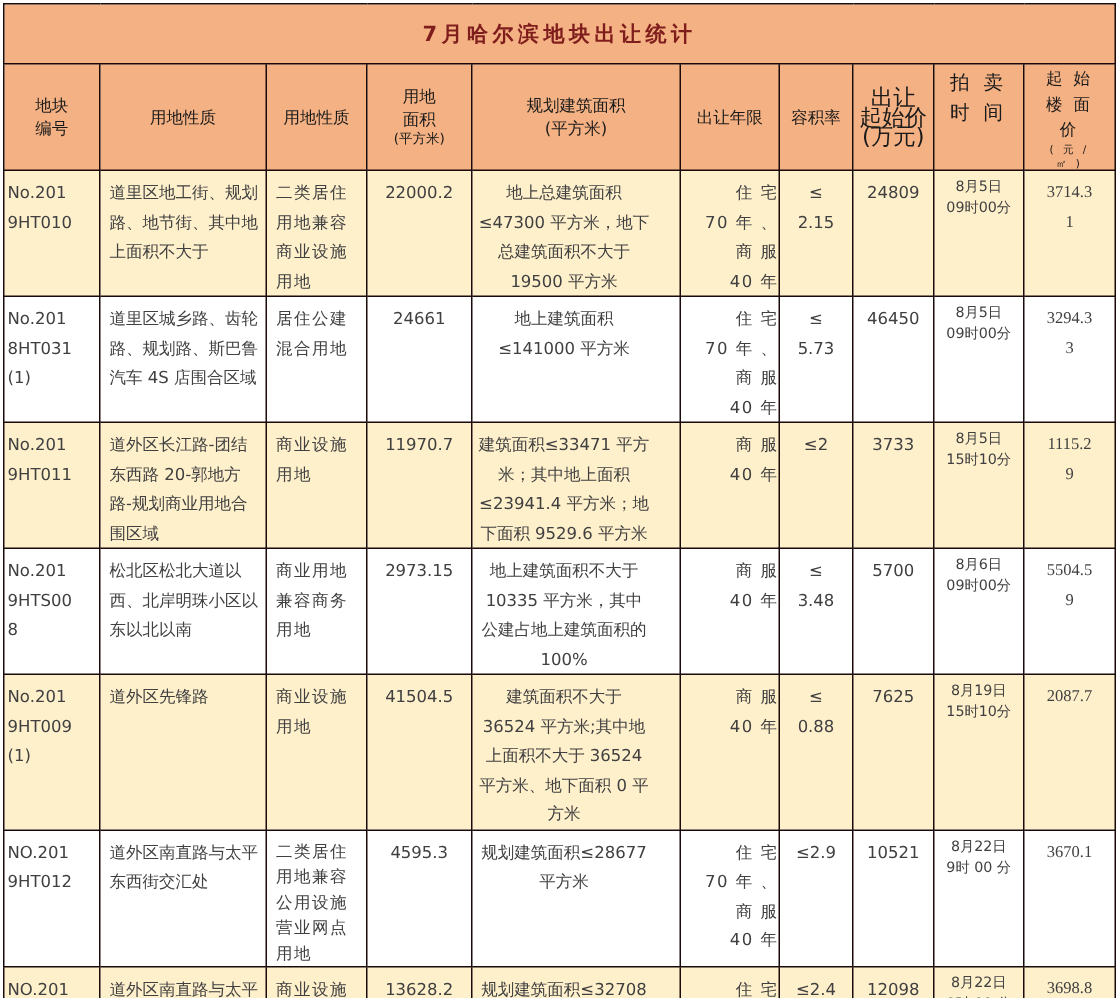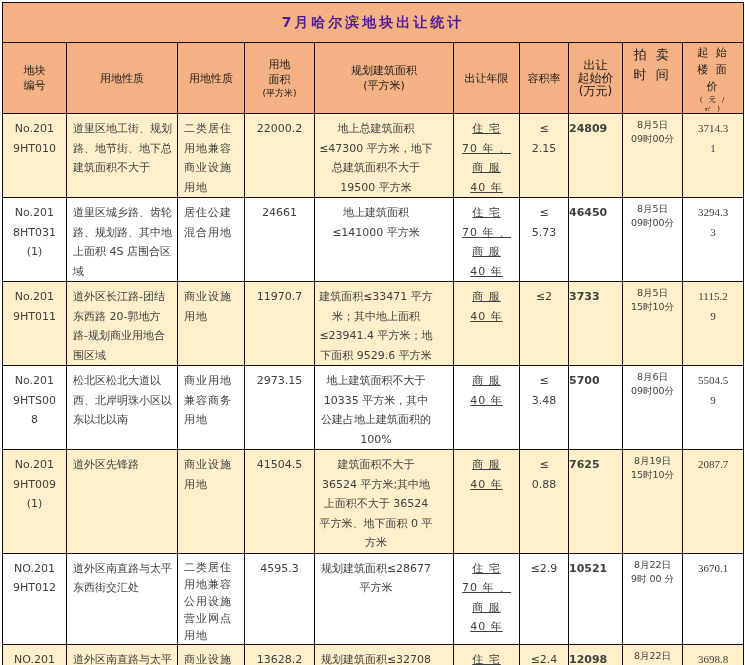--- a/index.html
+++ b/index.html
@@ -1,35 +1,35 @@
 <!DOCTYPE html>
 <html><head>
 <meta charset="utf-8">
 <style>
   html, body { margin:0; padding:0; background:#ffffff; }
   body { width:745px; height:665px; overflow:hidden; font-family:"DejaVu Sans", "Liberation Sans", sans-serif; color:#333; }
   .wrap { position:absolute; left:2px; top:2px; }
   table { border-collapse:collapse; table-layout:fixed; width:741px; }
   td, th { border:1px solid #1a0a0a; padding:0; vertical-align:top; font-weight:normal; }
-  .title-cell { background:#f4b183; height:39px; text-align:center; vertical-align:middle; color:#4c1d95; font-size:14px; font-weight:bold; letter-spacing:3px; }
+  .title-cell { background:#f4b183; height:39px; text-align:center; vertical-align:middle; color:#7f1d1d; font-size:14px; font-weight:bold; letter-spacing:3px; }
   .head th { background:#f4b183; height:66px; vertical-align:middle; text-align:center; color:#1a1a1a; font-size:11px; line-height:15px; }
-  .head th.small { font-size:12px; line-height:13px; }
+  .head th.small { font-size:15px; line-height:13px; }
   .head th.big { font-size:13px; line-height:20px; letter-spacing:3px;font-family:Liberation Serif, serif; }
   .head th .sub { display:block; font-size:9px; line-height:12px; }
   tr.alt td { background:#fff0cc; }
   tr.plain td { background:#ffffff; }
   td { font-size:11px; line-height:19.5px; padding-top:5px; color:#404040; }
-  td.c-id { text-align:center; padding-left:2px; padding-right:2px;margin-left:16px; }
+  td.c-id { padding-left:2px; padding-right:2px;margin-left:16px; }
   td.c-loc { padding-left:6px; padding-right:4px; }
   td.c-use { padding-left:6px; padding-right:4px; letter-spacing:1px; }
   td.c-area { text-align:center;margin-left:40px; }
   td.c-plan { text-align:center; padding-left:4px; padding-right:20px; }
-  td.c-term { text-align:center; letter-spacing:1px;text-decoration:underline; }
+  td.c-term { text-align:right; letter-spacing:1px; }
   td.c-far { text-align:center; }
-  td.c-price { text-align:left;font-weight:bold; }
+  td.c-price { text-align:center; }
   td.c-time { text-align:center; font-size:9.5px; line-height:14px; padding-top:4px; }
   td.c-unit { text-align:center; word-break:break-all;font-family:Liberation Serif, serif; }
   .line { display:block; }
 </style>
 </head>
 <body>
 
 <div class="wrap">
 <table>
   <colgroup>
@@ -84,21 +84,21 @@
       </th>
     </tr>
   </thead>
   <tbody>
 
     <tr class="alt" style="height:80px">
       <td class="c-id">
         <span class="line">No.201</span>
         <span class="line">9HT010</span>
       </td>
-      <td class="c-loc">道里区地工街、规划路、地节街、地下总建筑面积不大于</td>
+      <td class="c-loc">道里区地工街、规划路、地节街、其中地上面积不大于</td>
       <td class="c-use">二类居住用地兼容商业设施用地</td>
       <td class="c-area">22000.2</td>
       <td class="c-plan">地上总建筑面积≤47300 平方米，地下总建筑面积不大于 19500 平方米</td>
       <td class="c-term">
         <span class="line">住 宅</span>
         <span class="line">70 年 、</span>
         <span class="line">商 服</span>
         <span class="line">40 年</span>
       </td>
       <td class="c-far">
@@ -115,21 +115,21 @@
         <span class="line">1</span>
       </td>
     </tr>
 
     <tr class="plain" style="height:79px">
       <td class="c-id">
         <span class="line">No.201</span>
         <span class="line">8HT031</span>
         <span class="line">(1)</span>
       </td>
-      <td class="c-loc">道里区城乡路、齿轮路、规划路、其中地上面积 4S 店围合区域</td>
+      <td class="c-loc">道里区城乡路、齿轮路、规划路、斯巴鲁汽车 4S 店围合区域</td>
       <td class="c-use">居住公建混合用地</td>
       <td class="c-area">24661</td>
       <td class="c-plan">地上建筑面积≤141000 平方米</td>
       <td class="c-term">
         <span class="line">住 宅</span>
         <span class="line">70 年 、</span>
         <span class="line">商 服</span>
         <span class="line">40 年</span>
       </td>
       <td class="c-far">

